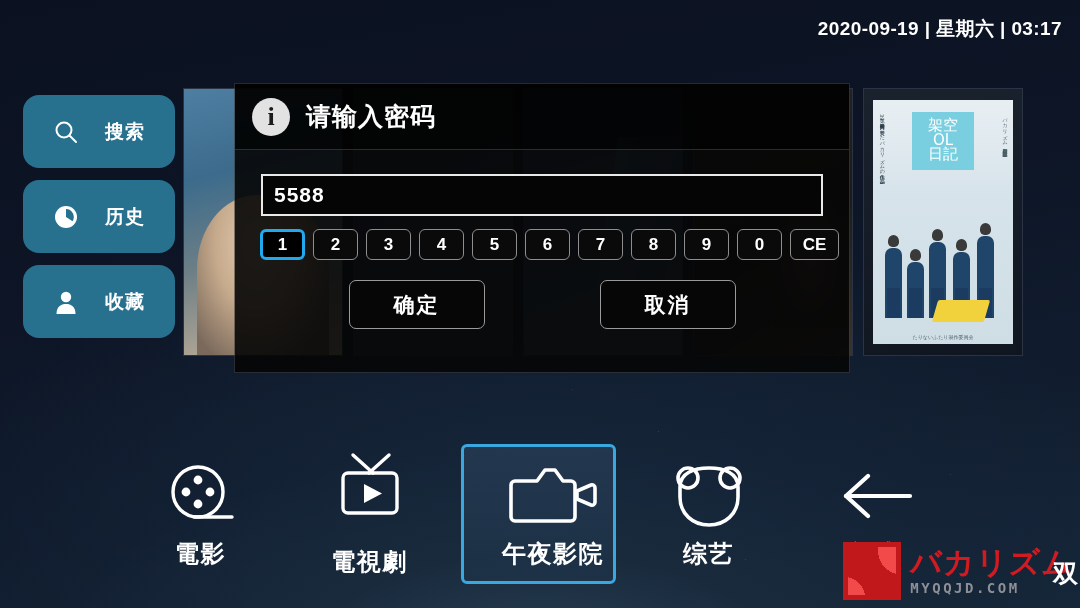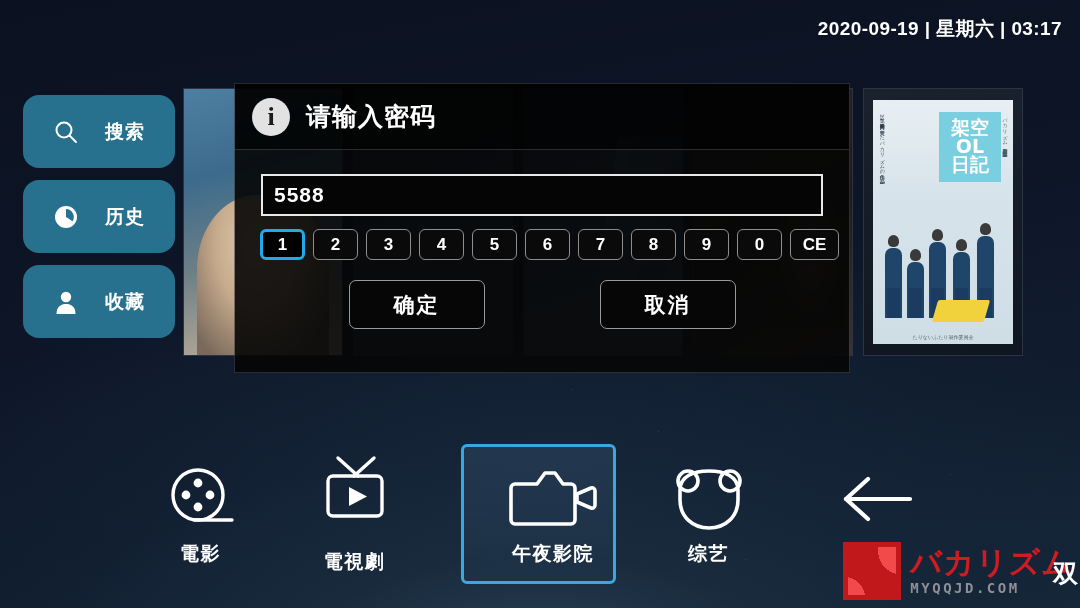--- a/index.html
+++ b/index.html
@@ -68,22 +68,22 @@
     background:linear-gradient(170deg,#1a222e 0%,#0f1620 100%);
     display:flex; align-items:center; justify-content:center;
   }
   .jp-poster {
     width:140px; height:244px; background:linear-gradient(180deg,#e8eff3 0%,#d6e3ea 40%,#cfdde5 100%);
     position:relative; overflow:hidden;
   }
   .jp-title {
     position:absolute; left:50%; transform:translateX(-50%); top:12px;
     width:62px; background:#79cfe0; padding:6px 0 8px;
-    color:#fff; font-size:19px; font-weight:bold; line-height:.98;
-    text-align:center; letter-spacing:0; font-family:"DejaVu Sans",sans-serif;margin-left:27px;
+    color:#fff; font-size:15px; font-weight:normal; line-height:.98;
+    text-align:center; letter-spacing:0; font-family:"DejaVu Sans",sans-serif;
   }
   .jp-title span { display:block; }
   .jp-side-l, .jp-side-r {
     position:absolute; top:14px; writing-mode:vertical-rl;
     font-size:5px; color:#2b3b46; line-height:1.25; max-height:210px; overflow:hidden;
     font-family:"DejaVu Sans",sans-serif;
   }
   .jp-side-l { left:6px; } .jp-side-r { right:5px; color:#46585f; }
   .jp-figs { position:absolute; left:0; right:0; bottom:26px; height:104px; }
   .fig { position:absolute; bottom:0; width:17px; background:#20456b; border-radius:7px 7px 0 0; }
@@ -140,21 +140,21 @@
   }
 
   
   #nav { position:absolute; left:0; right:0; bottom:8px; height:148px; }
   .nav-item {
     position:absolute; bottom:16px; width:155px; height:140px;
     display:flex; flex-direction:column; align-items:center; justify-content:center; gap:4px;
     color:#fff;
   }
   .nav-item .n-ico { height:76px; display:flex; align-items:center; justify-content:center; }
-  .nav-item .n-lbl { font-size:19px; font-weight:bold; letter-spacing:1.5px; }
+  .nav-item .n-lbl { font-size:24px; font-weight:bold; letter-spacing:1.5px; }
   .nav-item.sel {
     border:3px solid #3aa8e0; border-radius:6px;
     background:linear-gradient(180deg, rgba(46,72,98,.55), rgba(30,52,76,.45));
   }
 
   
   #wm { position:absolute; right:6px; bottom:8px; display:flex; align-items:center; gap:9px; }
   #wm .wm-mark {
     width:58px; height:58px; border:3px solid #c1181c; background:#c1181c; position:relative; flex:none;
   }
@@ -278,21 +278,21 @@
         <circle cx="34" cy="21" r="4.4" fill="#fff" stroke="none"></circle>
         <circle cx="34" cy="45" r="4.4" fill="#fff" stroke="none"></circle>
         <circle cx="22" cy="33" r="4.4" fill="#fff" stroke="none"></circle>
         <circle cx="46" cy="33" r="4.4" fill="#fff" stroke="none"></circle>
         <line x1="30" y1="58" x2="68" y2="58" stroke-linecap="round"></line>
       </svg>
     </span>
     <span class="n-lbl">電影</span>
   </div>
 
-  <div class="nav-item" style="left:277px;gap:20px;">
+  <div class="nav-item" style="left:292px;gap:20px;">
     <span class="n-ico">
       <svg viewBox="0 0 78 74" width="78" height="74" fill="none" stroke="#fff" stroke-width="3.4">
         <line x1="22" y1="4" x2="42" y2="22" stroke-linecap="round"></line>
         <line x1="58" y1="4" x2="38" y2="22" stroke-linecap="round"></line>
         <rect x="12" y="22" width="54" height="40" rx="5"></rect>
         <path d="M33 33 L51 42.5 L33 52 Z" fill="#fff" stroke="none"></path>
       </svg>
     </span>
     <span class="n-lbl">電視劇</span>
   </div>

